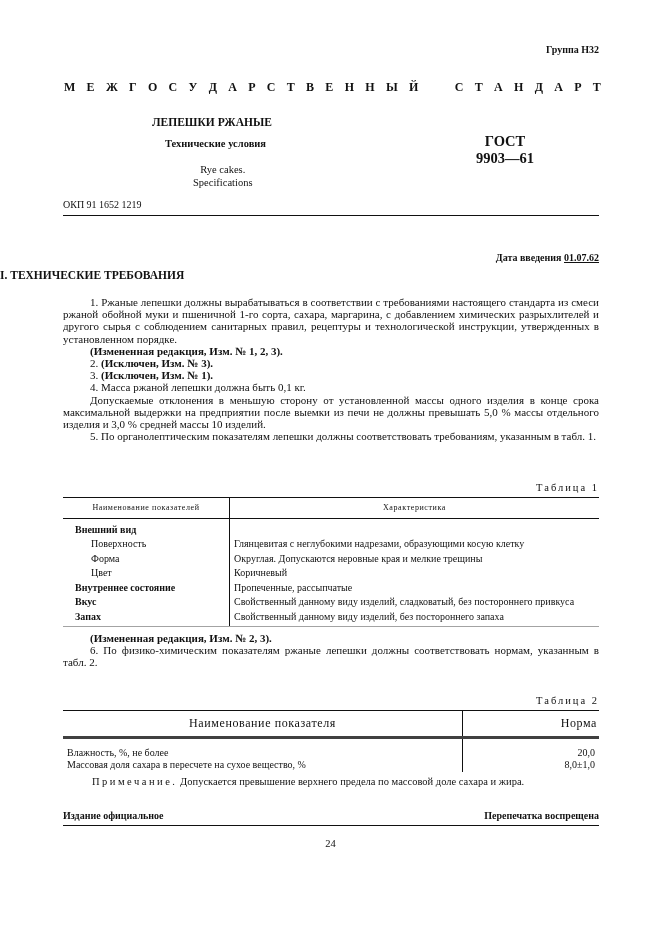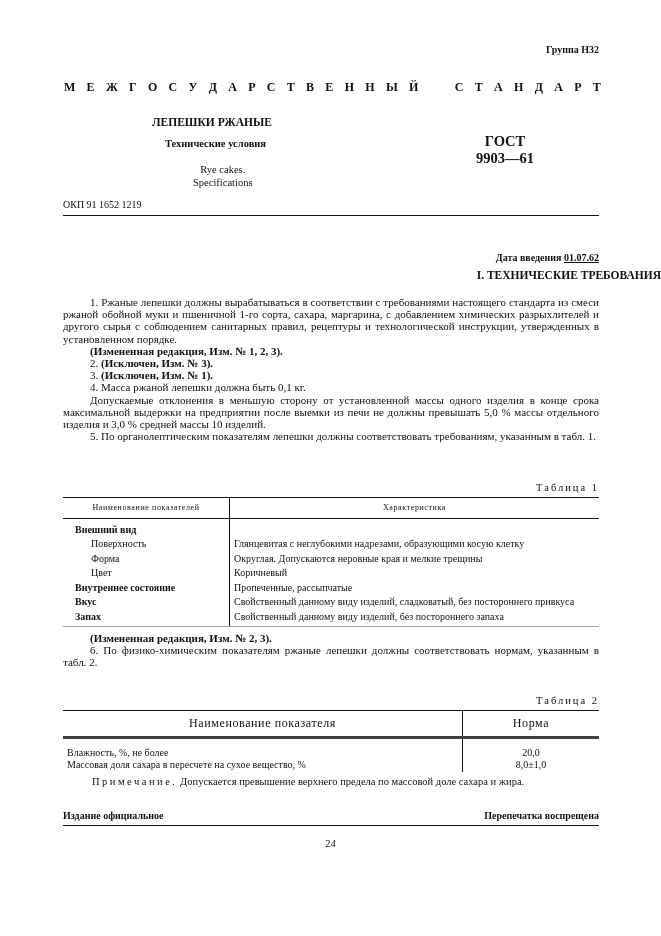--- a/index.html
+++ b/index.html
@@ -15,38 +15,38 @@
           display: flex; justify-content: space-between; letter-spacing: 0; }
   .mezh span { display: inline-block; }
   .title-main { left: 152px; top: 115px; font-size: 11.5px; font-weight: bold; }
   .title-sub { left: 165px; top: 138px; font-size: 10.5px; font-weight: bold; }
   .title-en { left: 193px; top: 163px; font-size: 10.5px; text-align: center; line-height: 1.25; }
   .gost { left: 476px; top: 133px; font-size: 14.5px; font-weight: bold; text-align: center; line-height: 1.2; }
   .okp { left: 63px; top: 199px; font-size: 10px; }
   .hr { left: 63px; right: 62px; height: 0; border-top: 1px solid #111; }
   .date { right: 62px; top: 229px; font-size: 10px; font-weight: bold; margin-top: 23px; }
   .date u { text-decoration: underline; }
-  .section { left: 0; right: 0; top: 268px; text-align: right; font-size: 11.5px; font-weight: bold; }
+  .section { left: 0; right: 0; top: 268px; text-align: left; font-size: 11.5px; font-weight: bold; }
   .para { left: 63px; right: 62px; font-size: 11px; text-align: justify; line-height: 12.2px; }
   .indent { text-indent: 27px; }
   .tcap { right: 62px; font-size: 10.5px; letter-spacing: 2px; }
   table { border-collapse: collapse; font-size: 10px; }
   .t1 { position: absolute; left: 63px; top: 497px; width: 536px; }
   .t1 th { font-weight: normal; font-size: 8px; letter-spacing: 0.6px; padding: 5px 2px 5px 2px; border-top: 1px solid #111; border-bottom: 1px solid #111; }
   .t1 td { padding: 1px 4px; vertical-align: top; height: 12.5px; }
   .t1 .c1 { width: 134px; border-right: 1px solid #111; }
   .t1 tr.last td { border-bottom: 1px solid #a3a3a3; padding-bottom: 3px; }
   .t1 tr.first td { padding-top: 5px; }
   .t1 .head { font-weight: bold; padding-left: 12px; }
   .t1 .sub { padding-left: 28px; }
   .t2 { position: absolute; left: 63px; top: 710px; width: 536px; }
   .t2 th { font-weight: normal; font-size: 12px; letter-spacing: 0.6px; padding: 5px 2px; border-top: 1px solid #111; border-bottom: 3px solid #404040; }
   .t2 td { padding: 0 4px; height: 12.5px; font-size: 10px; margin-left: 15px; }
   .t2 .c1 { border-right: 1px solid #111; }
-  .t2 .c2 { width: 128px; text-align: center; }
+  .t2 .c2 { width: 128px; text-align: right; }
   .t2 tr.first td { padding-top: 8px; }
   .t2 tr.last td { border-bottom: 1px solid #111; padding-bottom: 4px; }
   .note { left: 92px; top: 776px; font-size: 10.5px; }
   .note .sp { letter-spacing: 2.5px; }
   .foot-l { left: 63px; top: 810px; font-size: 10px; font-weight: bold; }
   .foot-r { right: 62px; top: 810px; font-size: 10px; font-weight: bold; }
   .pagenum { left: 0; right: 0; top: 838px; text-align: center; font-size: 10.5px; }
 </style>
 </head>
 <body>

